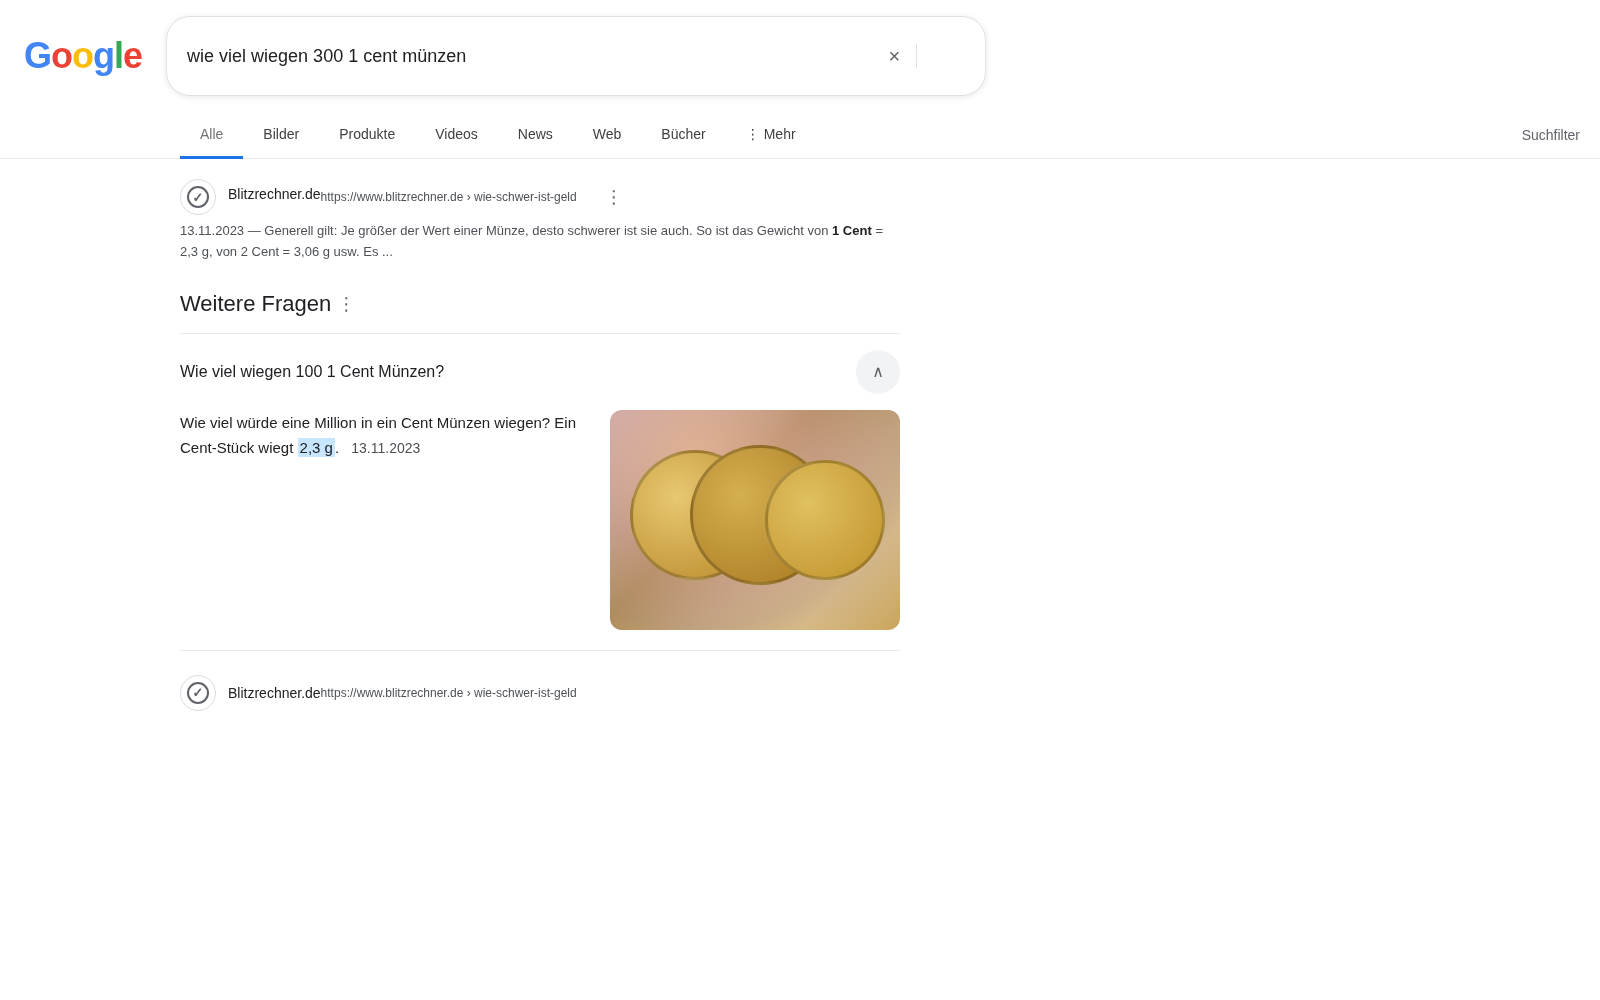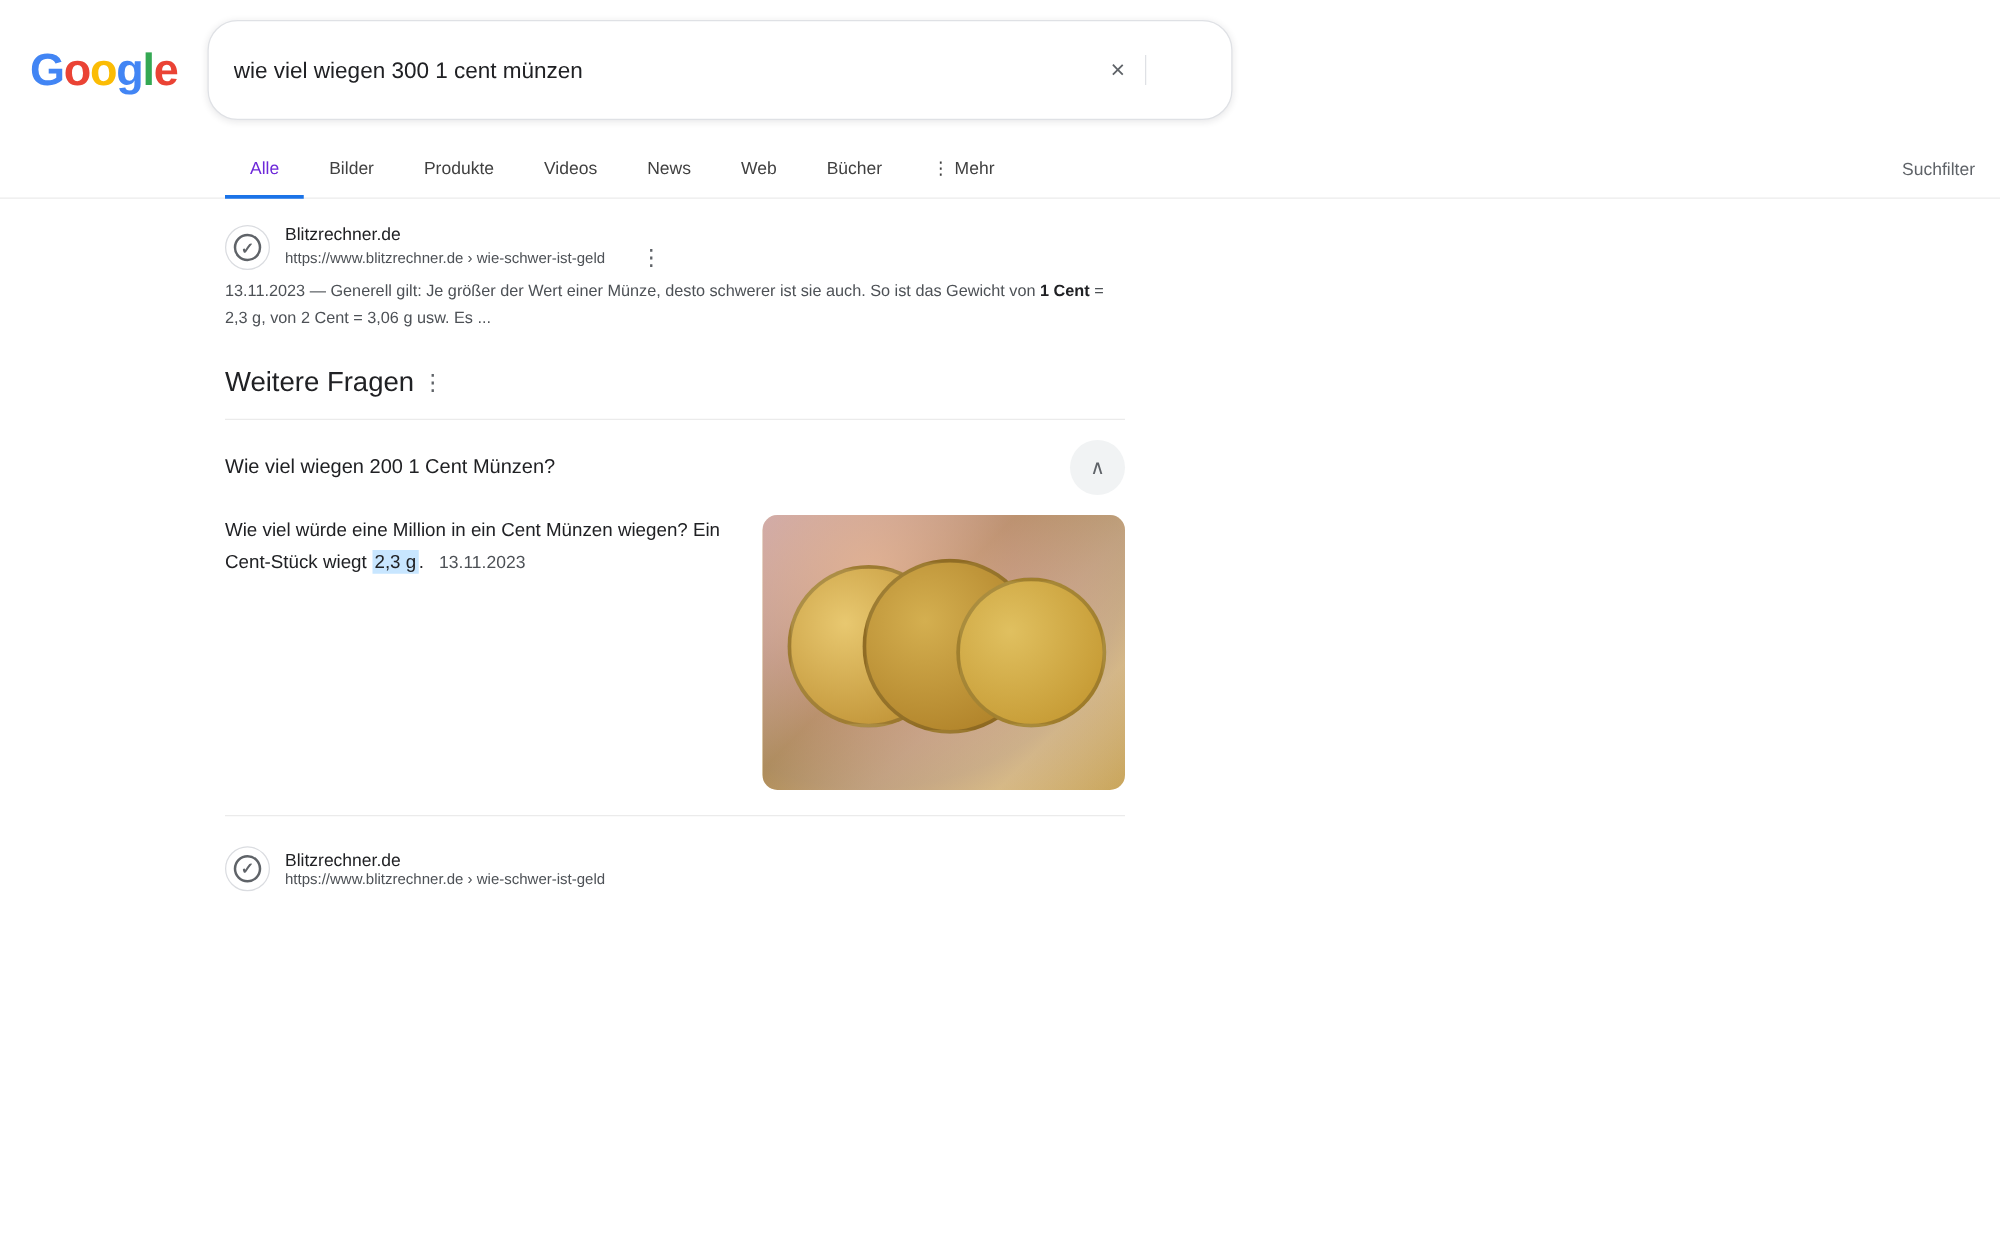--- a/index.html
+++ b/index.html
@@ -91,21 +91,21 @@
       color: #404040;
       cursor: pointer;
       text-decoration: none;
       border-bottom: 3px solid transparent;
       margin-bottom: -1px;
       white-space: nowrap;
       gap: 6px;
     }
 
     .nav-tab.active {
-      color: #6d28d9;
+      color: #737373;
       border-bottom: 3px solid #1a73e8;
       font-weight: 500;
     }
 
     .nav-mehr { display: flex; align-items: center; gap: 4px; }
 
     .suchfilter {
       margin-left: auto;
       padding: 14px 20px;
       font-size: 14px;
@@ -155,21 +155,21 @@
     }
 
     .site-icon-check {
       color: #5f6368;
       font-size: 13px;
       font-weight: bold;
     }
 
     .source-info {
       display: flex;
-      flex-direction: column;
+      flex-direction: row;
     }
 
     .source-name {
       font-size: 14px;
       color: #202124;
       font-weight: 500;
     }
 
     .source-url {
       font-size: 12px;
@@ -431,21 +431,21 @@
   <div class="weitere-fragen-section">
     <div class="weitere-fragen-header">
       <h2 class="weitere-fragen-title">Weitere Fragen</h2>
       <span class="three-dots">⋮</span>
     </div>
 
     <div class="fragen-divider"></div>
 
     <div class="frage-item">
       <div class="frage-question">
-        <span>Wie viel wiegen 200 1 Cent Münzen?</span>
+        <span>Wie viel wiegen 100 1 Cent Münzen?</span>
         <button class="chevron-btn">
           <span class="chevron-up">∧</span>
         </button>
       </div>
       <div class="frage-answer">
         <p class="frage-answer-text">
           <span>Wie viel würde eine Million in ein Cent Münzen wiegen? Ein Cent-Stück wiegt</span>
           <span class="highlight">2,3 g</span><span>.</span>
           <span class="frage-date">13.11.2023</span>
         </p>

